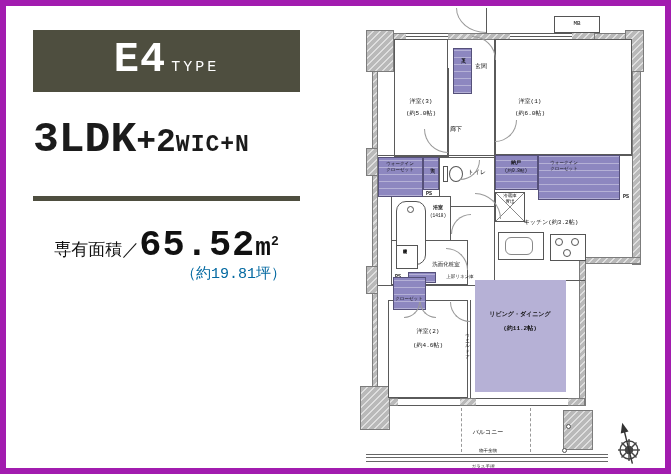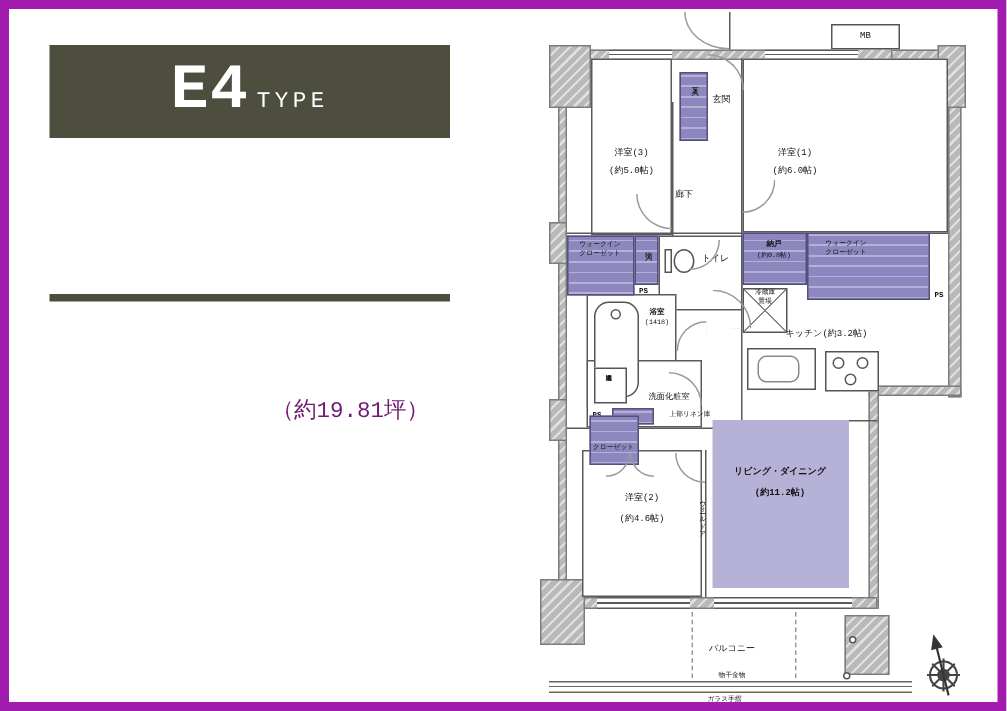--- a/index.html
+++ b/index.html
@@ -13,21 +13,21 @@
   .layoutline{position:absolute;left:27px;top:104px;width:267px;color:#1b1b1b;white-space:nowrap;line-height:60px;}
   .l-big{font-size:43px;font-weight:600;}
   .l-plus2{font-size:33px;font-weight:600;}
   .l-small{font-size:23px;font-weight:600;letter-spacing:1px;}
   .divider{position:absolute;left:27px;top:190px;width:267px;height:5px;background:#4e4e3f;}
   .arearow{position:absolute;left:27px;top:212px;width:267px;text-align:center;color:#111;white-space:nowrap;line-height:48px;}
   .a-label{font-size:17px;}
   .a-val{font-size:37px;font-weight:bold;letter-spacing:1px;}
   .a-unit{font-size:26px;font-weight:bold;}
   .a-unit sup{font-size:13px;}
-  .tsubo{position:absolute;left:27px;top:258px;width:253px;text-align:right;font-size:15px;color:#701a75;}
+  .tsubo{position:absolute;left:27px;top:258px;width:253px;text-align:right;font-size:15px;color:#0369a1;}
   .btn{position:absolute;left:27px;top:388px;width:267px;height:44px;
        background:linear-gradient(180deg,#d8d8d2 0,#3a3a33 7%,#2e2e29 40%,#83837b 64%,#93938b 72%,#2b2b26 100%);
        border:1px solid #1f1f1c;color:#fff;font-size:16px;letter-spacing:3px;
        display:flex;align-items:center;justify-content:center;cursor:pointer;
        text-shadow:0 1px 1px rgba(0,0,0,.5);box-sizing:border-box;}
   
   #plan{position:absolute;left:352px;top:2px;width:310px;height:466px;}
   #plan *{box-sizing:border-box;}
   .w{position:absolute;background-color:#b9b9b9;
      background-image:repeating-linear-gradient(135deg,rgba(255,255,255,.55) 0 1.5px,transparent 1.5px 5px);
@@ -55,23 +55,29 @@
 </style>
 </head>
 <body>
 
 <div class="page">
 
   <div class="typebox">
     <span class="e4">E4</span><span class="type">TYPE</span>
   </div>
 
+  <div class="layoutline">
+    <span class="l-big">3LDK</span><span class="l-plus2">+2</span><span class="l-small">WIC</span><span class="l-small">+N</span>
+  </div>
 
   <div class="divider"></div>
 
+  <div class="arearow">
+    <span class="a-label">専有面積／</span><span class="a-val">65.52</span><span class="a-unit"><span>m</span><sup>2</sup></span>
+  </div>
   <div class="tsubo">（約19.81坪）</div>
 
 
   <div id="plan">
 
     <div class="w" style="left:12px;top:25px;width:272px;height:7px"></div>
     <div class="w" style="left:14px;top:25px;width:6px;height:373px"></div>
     <div class="w" style="left:274px;top:25px;width:9px;height:232px"></div>
     <div class="w" style="left:221px;top:249px;width:62px;height:7px"></div>
     <div class="w" style="left:221px;top:252px;width:7px;height:146px"></div>

